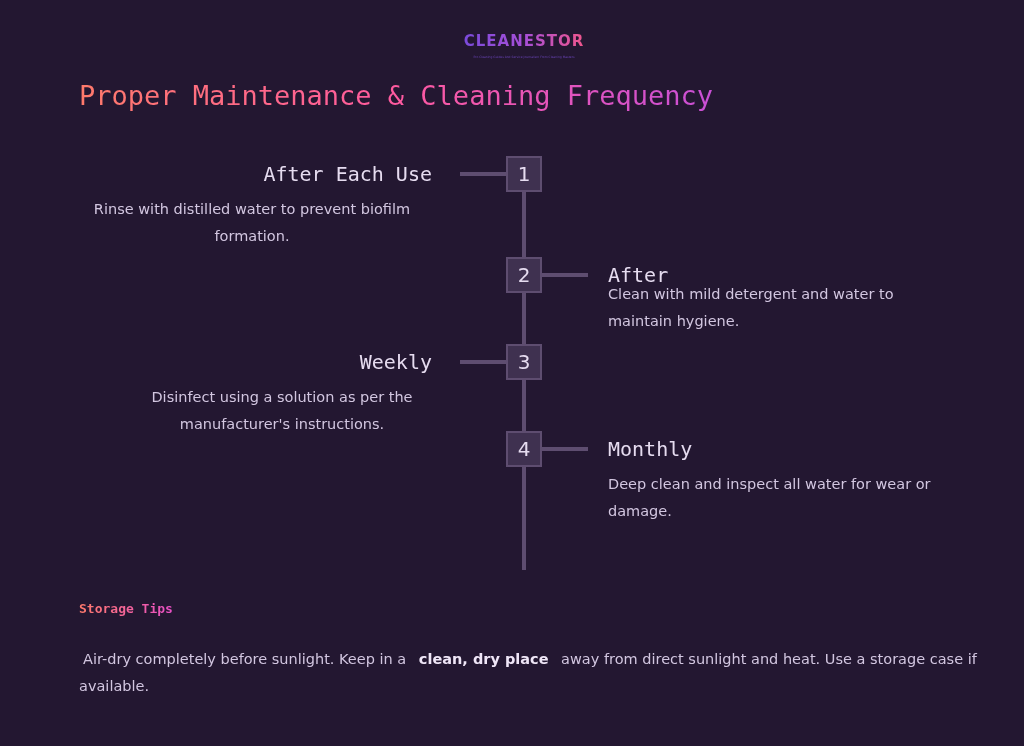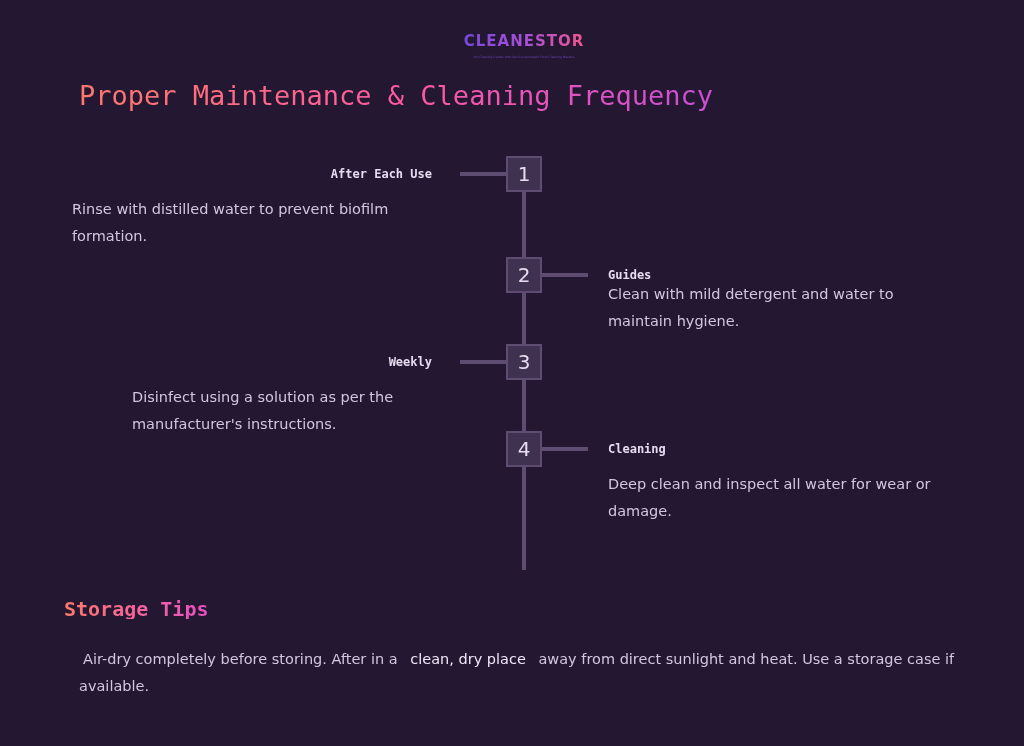--- a/index.html
+++ b/index.html
@@ -76,60 +76,60 @@
       justify-content: center;
     }
     .connector {
       position: absolute;
       height: 4px;
       background: #5e4d70;
     }
     .step-title {
       position: absolute;
       font-family: "DejaVu Sans Mono", monospace;
-      font-weight: bold;
-      font-size: 12px;
+      font-weight: normal;
+      font-size: 20px;
       color: #e6dcf0;
       white-space: nowrap;
       line-height: 20px;
     }
     .step-title.left { text-align: right; }
     .step-desc {
       position: absolute;
       font-family: "DejaVu Sans", sans-serif;
       font-size: 14.5px;
       color: #d2c6e0;
       line-height: 27px;
     }
-    .step-desc.left { text-align: left; }
+    .step-desc.left { text-align: center; }
     .storage-title {
       position: absolute;
-      left: 52px;
+      left: 67px;
       top: 587px;
       font-family: "DejaVu Sans Mono", monospace;
       font-weight: bold;
-      font-size: 20px;
+      font-size: 13px;
       background: linear-gradient(90deg, #ff7a6b 0%, #e84fc6 100%);
       -webkit-background-clip: text;
       background-clip: text;
       color: transparent;
       line-height: 20px;
       text-align: right;
     }
     .storage-text {
       position: absolute;
       left: 67px;
       top: 634px;
       width: 900px;
       font-family: "DejaVu Sans", sans-serif;
       font-size: 14.5px;
       color: #d2c6e0;
       line-height: 27px;
     }
-    .storage-text b { color: #efe6f7; font-weight: normal; }
+    .storage-text b { color: #efe6f7; font-weight: bold; }
   </style>
 </head>
 <body>
 
 <div class="logo">
   <div class="logo-word">CLEANESTOR</div>
   <div class="logo-tagline">Pro Cleaning Guides And Service Journalism From Cleaning Masters</div>
 </div>
 
 <h1 class="page-title">Proper Maintenance &amp; Cleaning Frequency</h1>
@@ -137,28 +137,28 @@
 <div class="timeline">
   <div class="timeline-line"></div>
 
   <div class="connector" style="left:448px; top:160px; width:46px;"></div>
   <div class="step-box" style="left:494px; top:144px;">1</div>
   <div class="step-title left" style="right:596px; top:152px;">After Each Use</div>
   <div class="step-desc left" style="right:596px; top:184px; width:360px;">Rinse with distilled water to prevent biofilm formation.</div>
 
   <div class="step-box" style="left:494px; top:245px;">2</div>
   <div class="connector" style="left:530px; top:261px; width:46px;"></div>
-  <div class="step-title" style="left:596px; top:253px;">Guides</div>
+  <div class="step-title" style="left:596px; top:253px;">After</div>
   <div class="step-desc" style="left:596px; top:269px; width:320px;">Clean with mild detergent and water to maintain hygiene.</div>
 
   <div class="connector" style="left:448px; top:348px; width:46px;"></div>
   <div class="step-box" style="left:494px; top:332px;">3</div>
   <div class="step-title left" style="right:596px; top:340px;">Weekly</div>
   <div class="step-desc left" style="right:596px; top:372px; width:300px;">Disinfect using a solution as per the manufacturer's instructions.</div>
 
   <div class="step-box" style="left:494px; top:419px;">4</div>
   <div class="connector" style="left:530px; top:435px; width:46px;"></div>
-  <div class="step-title" style="left:596px; top:427px;">Cleaning</div>
+  <div class="step-title" style="left:596px; top:427px;">Monthly</div>
   <div class="step-desc" style="left:596px; top:459px; width:345px;">Deep clean and inspect all water for wear or damage.</div>
 </div>
 
 <h2 class="storage-title">Storage Tips</h2>
-<p class="storage-text"><span>Air-dry completely before storing. After in a </span><b>clean, dry place</b><span> away from direct sunlight and heat. Use a storage case if available.</span></p>
+<p class="storage-text"><span>Air-dry completely before sunlight. Keep in a </span><b>clean, dry place</b><span> away from direct sunlight and heat. Use a storage case if available.</span></p>
 
 </body></html>

